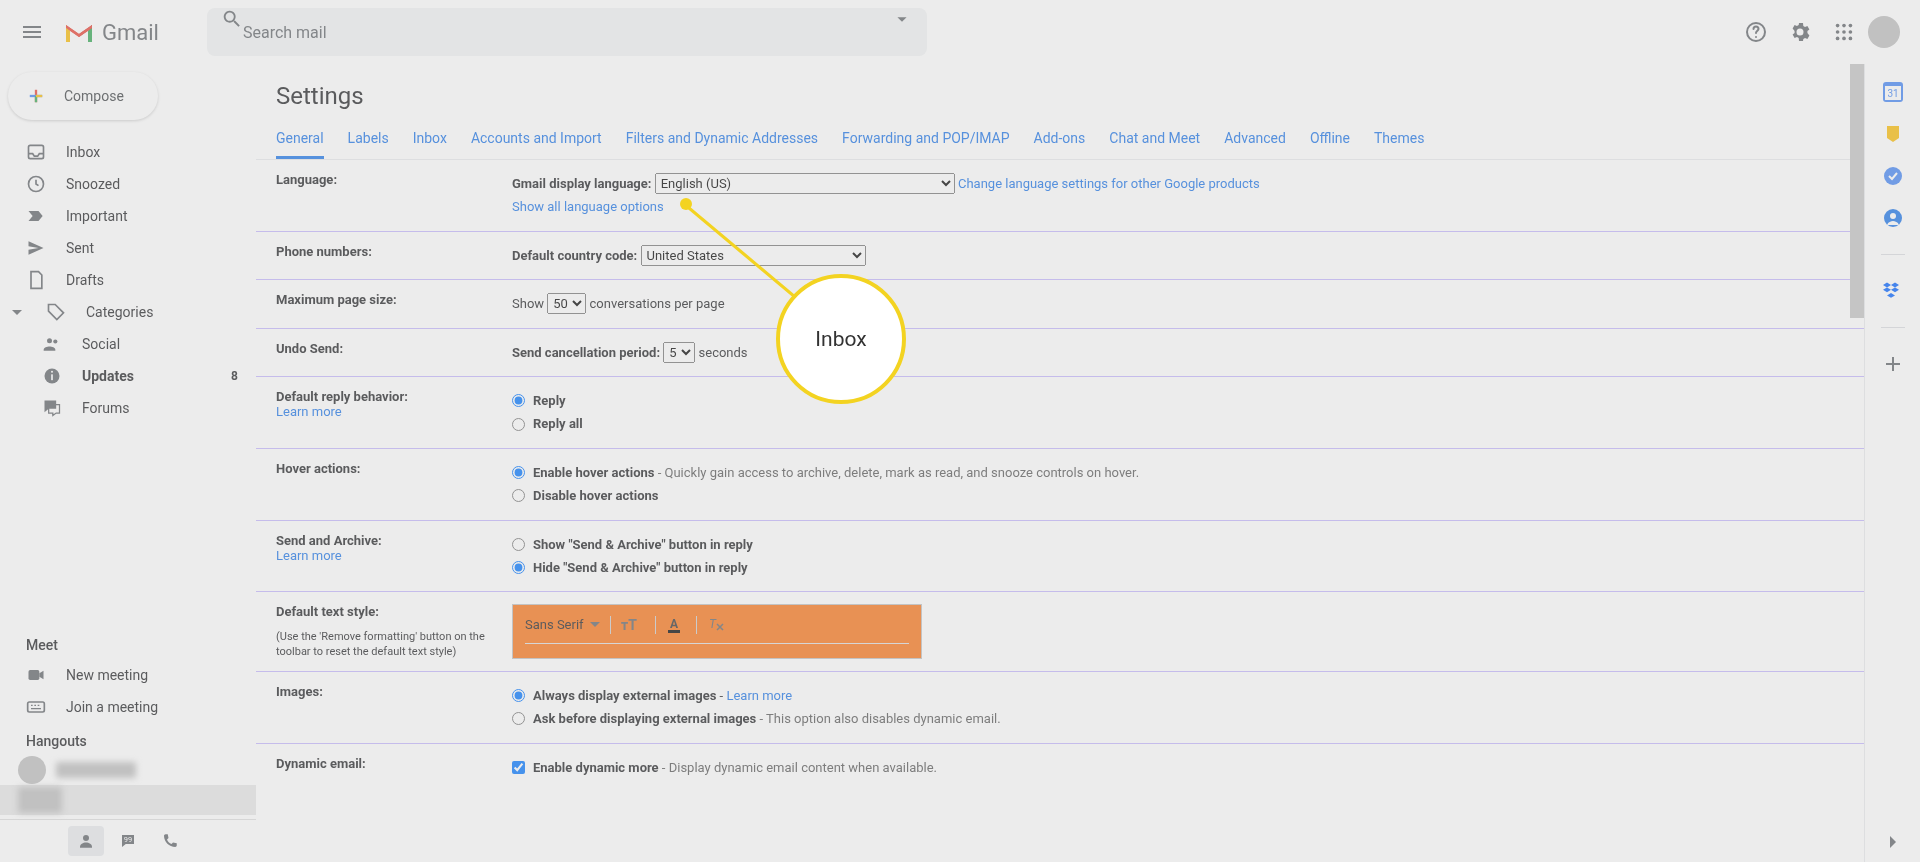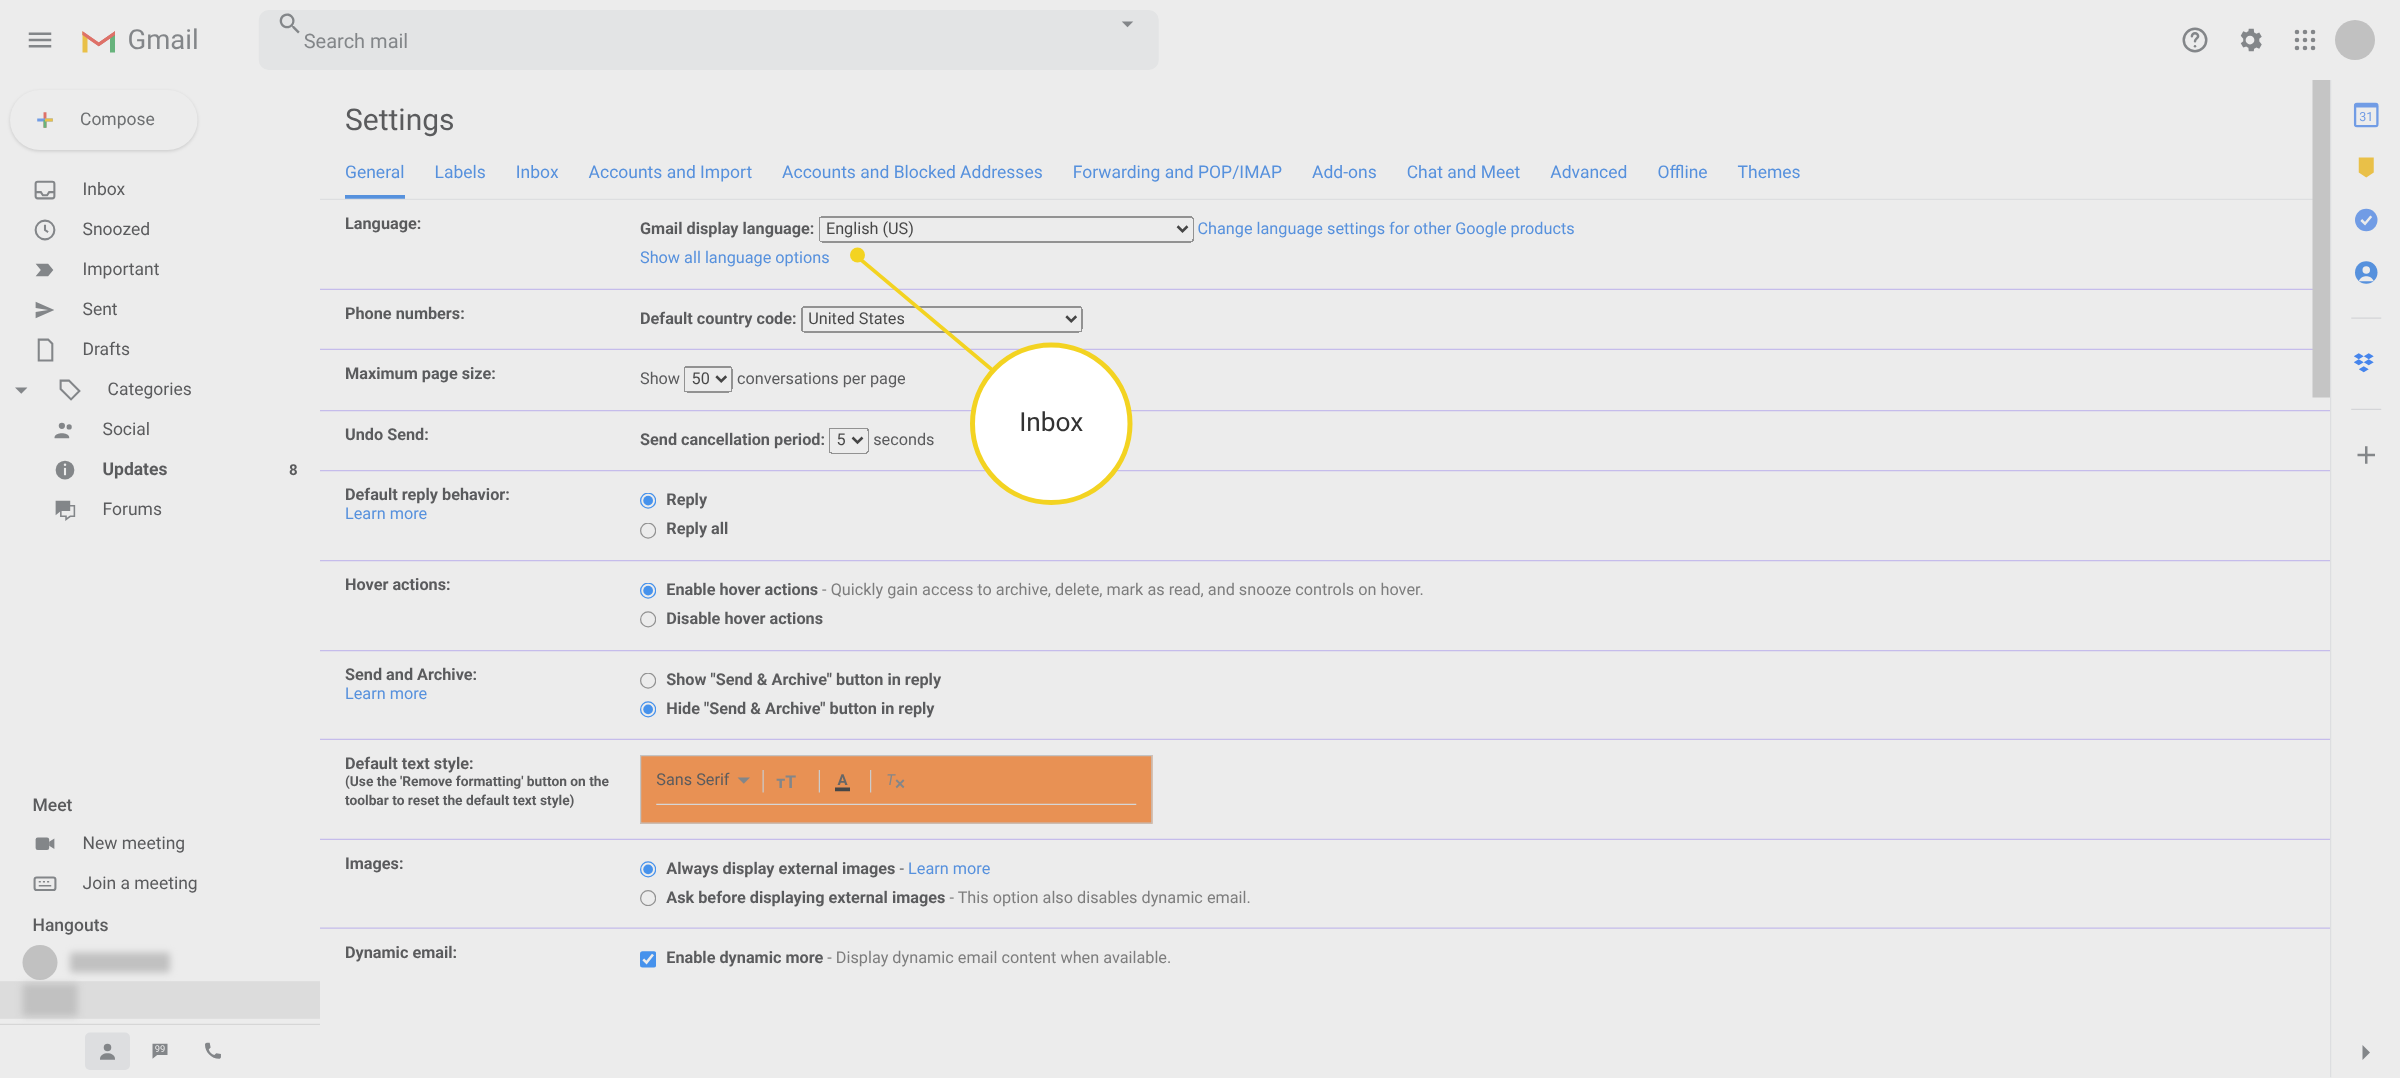--- a/index.html
+++ b/index.html
@@ -39,21 +39,21 @@
 
 .content{flex:1;overflow:hidden;position:relative}
 .settings-title{font-size:24px;padding:18px 0 10px 20px;color:#202124}
 .tabs{display:flex;gap:24px;padding:0 20px;border-bottom:1px solid #e8eaed;font-size:14px}
 .tab{padding:10px 0;color:#1a73e8;cursor:pointer;white-space:nowrap}
 .tab{color:#1a73e8}
 .tab.sel{color:#1a73e8;border-bottom:3px solid #1a73e8}
 .settings-body{padding:0;overflow-y:auto;height:calc(100% - 100px)}
 .row{display:flex;padding:12px 20px;border-bottom:1px solid #c4b5fd}
 .row-label{width:236px;font-weight:700;font-size:13px}
-.row-label .sub{font-weight:700;font-size:11px;line-height:1.3;color:#202124;display:block;margin-top:0}
+.row-label .sub{font-weight:400;font-size:11px;line-height:1.3;color:#202124;display:block;margin-top:11px}
 .row-label a{color:#1a73e8;text-decoration:none;font-weight:400}
 .row-content{flex:1;font-size:13px;line-height:1.8}
 .row-content a{color:#1a73e8;text-decoration:none}
 select{font-size:13px;padding:1px}
 .radio-line{display:flex;align-items:center;gap:8px}
 .radio-line input{margin:0}
 .hint{color:#555}
 .txtstyle{border:1px solid #c0c0c0;background:#f97316;padding:8px 12px;width:410px}
 .ts-toolbar{display:flex;align-items:center;gap:10px;padding-bottom:6px;border-bottom:1px solid #ddd;margin-bottom:6px}
 .ts-font{display:flex;align-items:center;gap:6px;font-size:13px}
@@ -263,21 +263,21 @@
   </div>
 
   <div class="content">
     <div class="fake-scroll"></div>
     <div class="settings-title">Settings</div>
     <div class="tabs">
       <div class="tab sel">General</div>
       <div class="tab">Labels</div>
       <div class="tab">Inbox</div>
       <div class="tab">Accounts and Import</div>
-      <div class="tab">Accounts and Blocked Addresses</div>
+      <div class="tab">Filters and Dynamic Addresses</div>
       <div class="tab">Forwarding and POP/IMAP</div>
       <div class="tab">Add-ons</div>
       <div class="tab">Chat and Meet</div>
       <div class="tab">Advanced</div>
       <div class="tab">Offline</div>
       <div class="tab">Themes</div>
     </div>
 
     <div class="settings-body">
 

